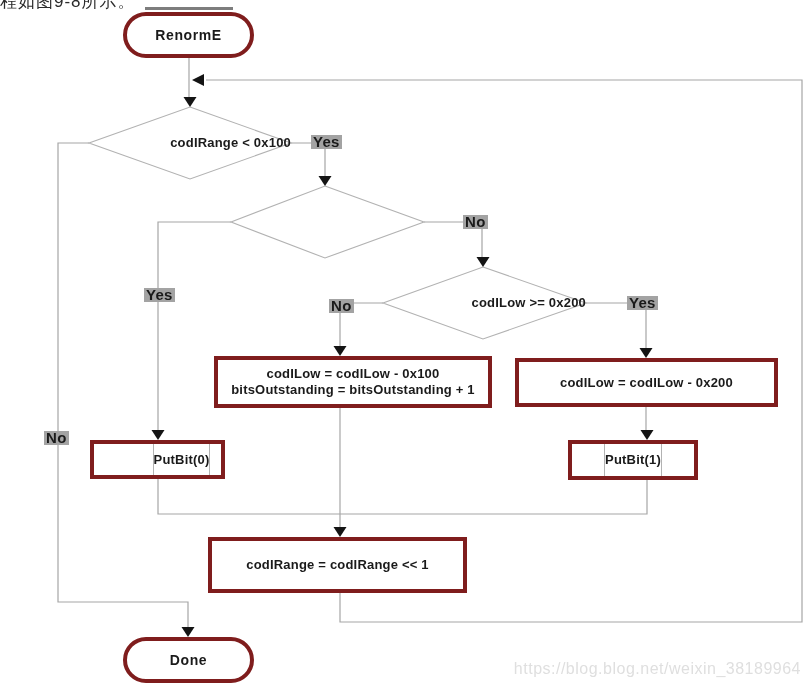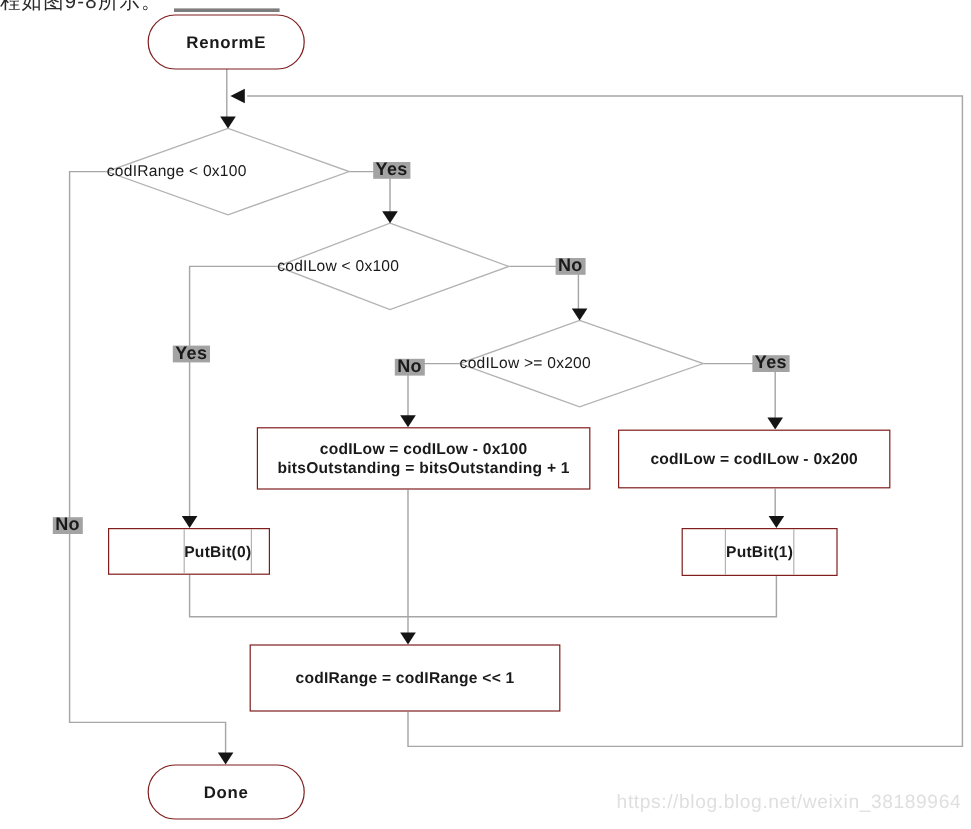--- a/index.html
+++ b/index.html
@@ -3,35 +3,35 @@
 <meta charset="utf-8">
 <style>
   html,body{margin:0;padding:0;background:#ffffff;}
   #canvas{
     position:relative;width:809px;height:691px;background:#ffffff;
     font-family:"Liberation Sans",sans-serif;overflow:hidden;
   }
   #connectors{position:absolute;left:0;top:0;}
   .node{
     position:absolute;box-sizing:border-box;background:#ffffff;
-    border:1px solid #7f1d1d;display:flex;flex-direction:column;
+    border:4px solid #7f1d1d;display:flex;flex-direction:column;
     align-items:center;justify-content:center;
     color:#1a1a1a;font-weight:bold;font-size:13px;line-height:16px;
     letter-spacing:0.2px;text-align:center;
   }
   .terminal{border-radius:23px;font-size:14px;letter-spacing:0.6px;}
   .predef{padding:0;}
   .predef .inner{
     width:100%;height:100%;box-sizing:border-box;
     border-left:1px solid #b2b2b2;border-right:1px solid #b2b2b2;
     display:flex;align-items:center;justify-content:center;
   }
   .dlabel{
-    position:absolute;color:#1a1a1a;font-weight:normal;font-size:13px;
-    line-height:14px;text-align:left;letter-spacing:0.2px;pointer-events:none;
+    position:absolute;color:#1a1a1a;font-weight:bold;font-size:13px;
+    line-height:14px;text-align:right;letter-spacing:0.2px;pointer-events:none;
   }
   .elabel{
     position:absolute;color:#1a1a1a;font-weight:bold;font-size:15px;
     line-height:14px;background:#a3a3a3;padding:0 2px;letter-spacing:0.3px;
   }
   .cliptext{
     position:absolute;left:0;top:0;width:190px;height:12px;overflow:hidden;
     color:#2b2b2b;font-size:17px;
   }
   .cliptext .t{display:block;margin-top:-7px;line-height:17px;letter-spacing:1px;}
@@ -81,29 +81,28 @@
 
   <div class="node terminal" style="left:123px;top:12px;width:131px;height:46px;">
     <span>RenormE</span>
   </div>
 
   <div class="node terminal" style="left:123px;top:637px;width:131px;height:46px;">
     <span>Done</span>
   </div>
 
   <div class="dlabel" style="left:89px;top:136px;width:202px;">codIRange &lt; 0x100</div>
-  <div class="dlabel" style="left:231px;top:215px;width:194px;">codILow &lt; 0x100</div>
   <div class="dlabel" style="left:383px;top:296px;width:203px;">codILow &gt;= 0x200</div>
 
   <div class="node" style="left:200px;top:356px;width:278px;height:52px;margin-left:14px;">
     <span>codILow = codILow - 0x100</span>
     <span>bitsOutstanding = bitsOutstanding + 1</span>
   </div>
 
-  <div class="node" style="left:515px;top:358px;width:227px;height:49px;">
+  <div class="node" style="left:515px;top:358px;width:263px;height:49px;">
     <span>codILow = codILow - 0x200</span>
   </div>
 
   <div class="node predef" style="left:90px;top:440px;width:135px;height:39px;padding-left:48px;">
     <div class="inner" style="border-left-width:0;border-right-width:0;padding:0 17px;width:auto;">
       <div class="inner">
         <span>PutBit(0)</span>
       </div>
     </div>
   </div>

